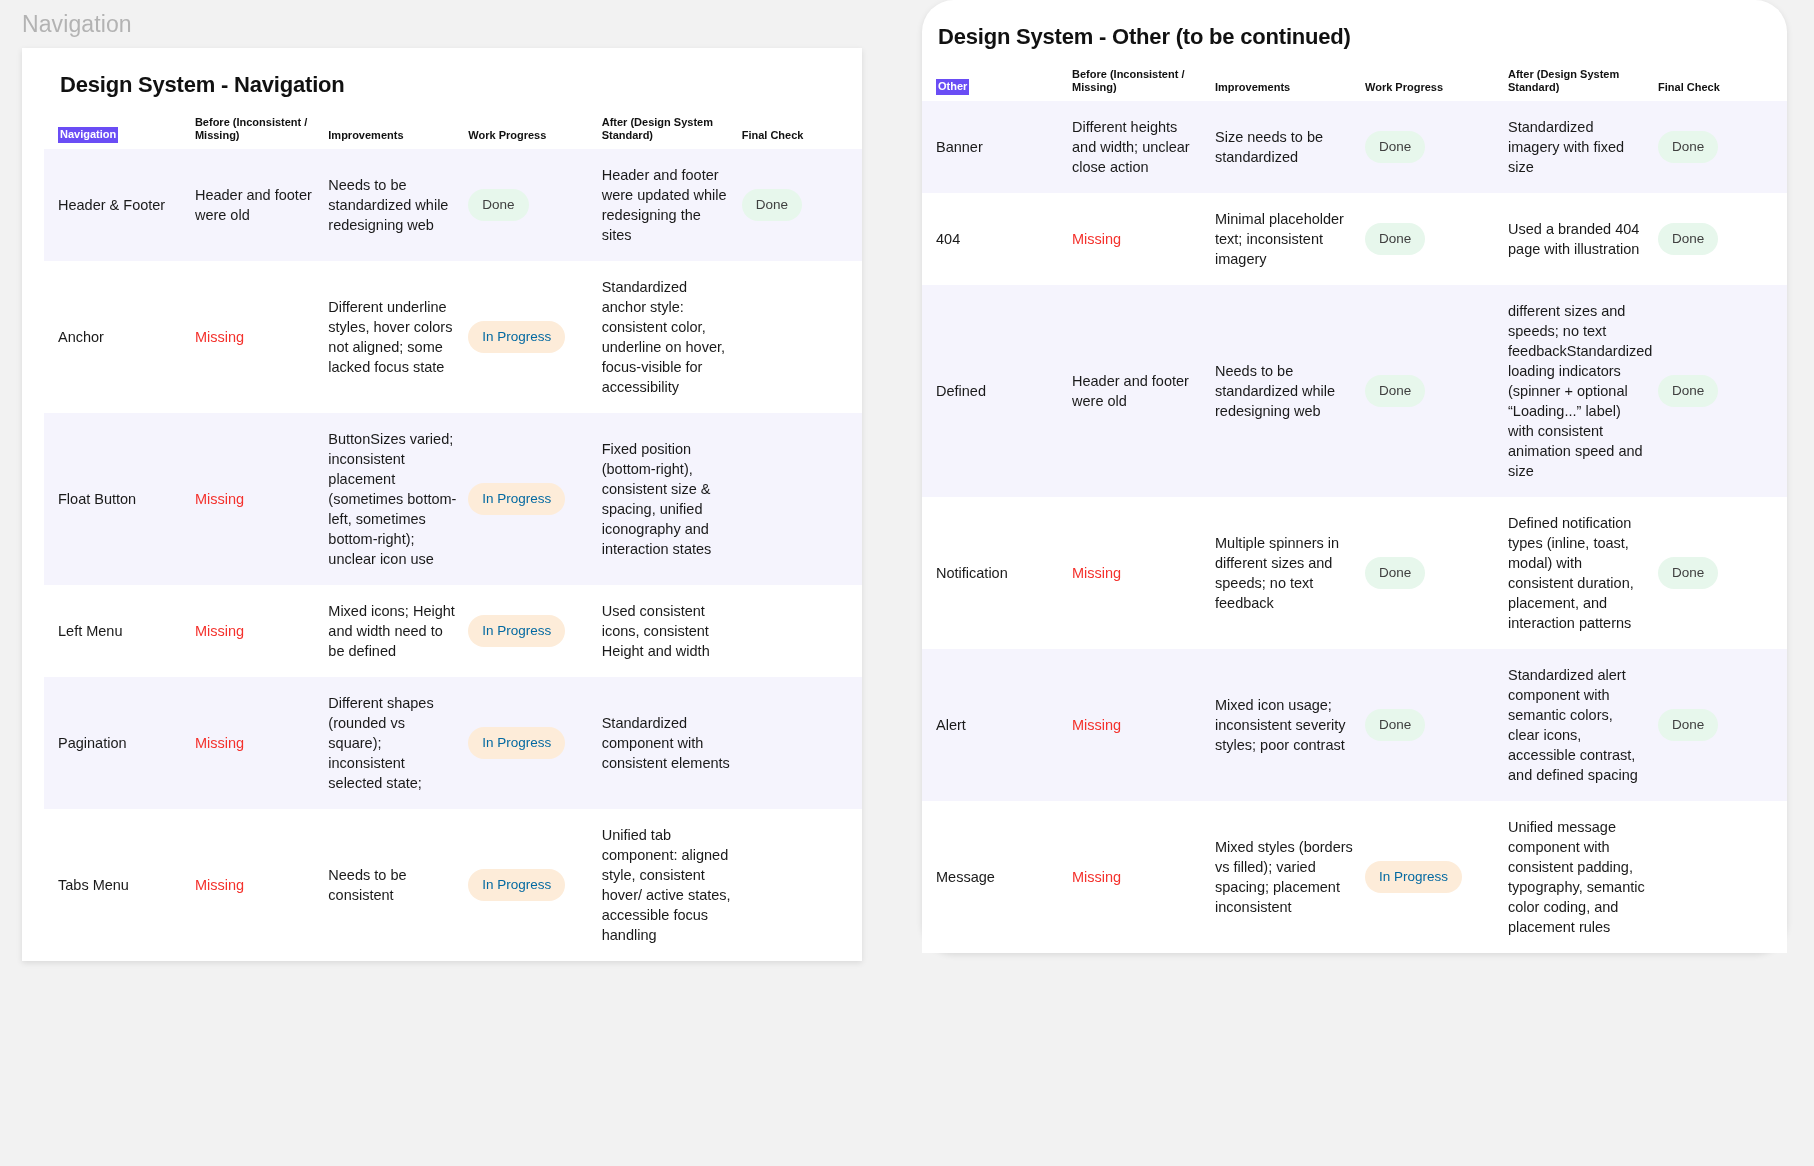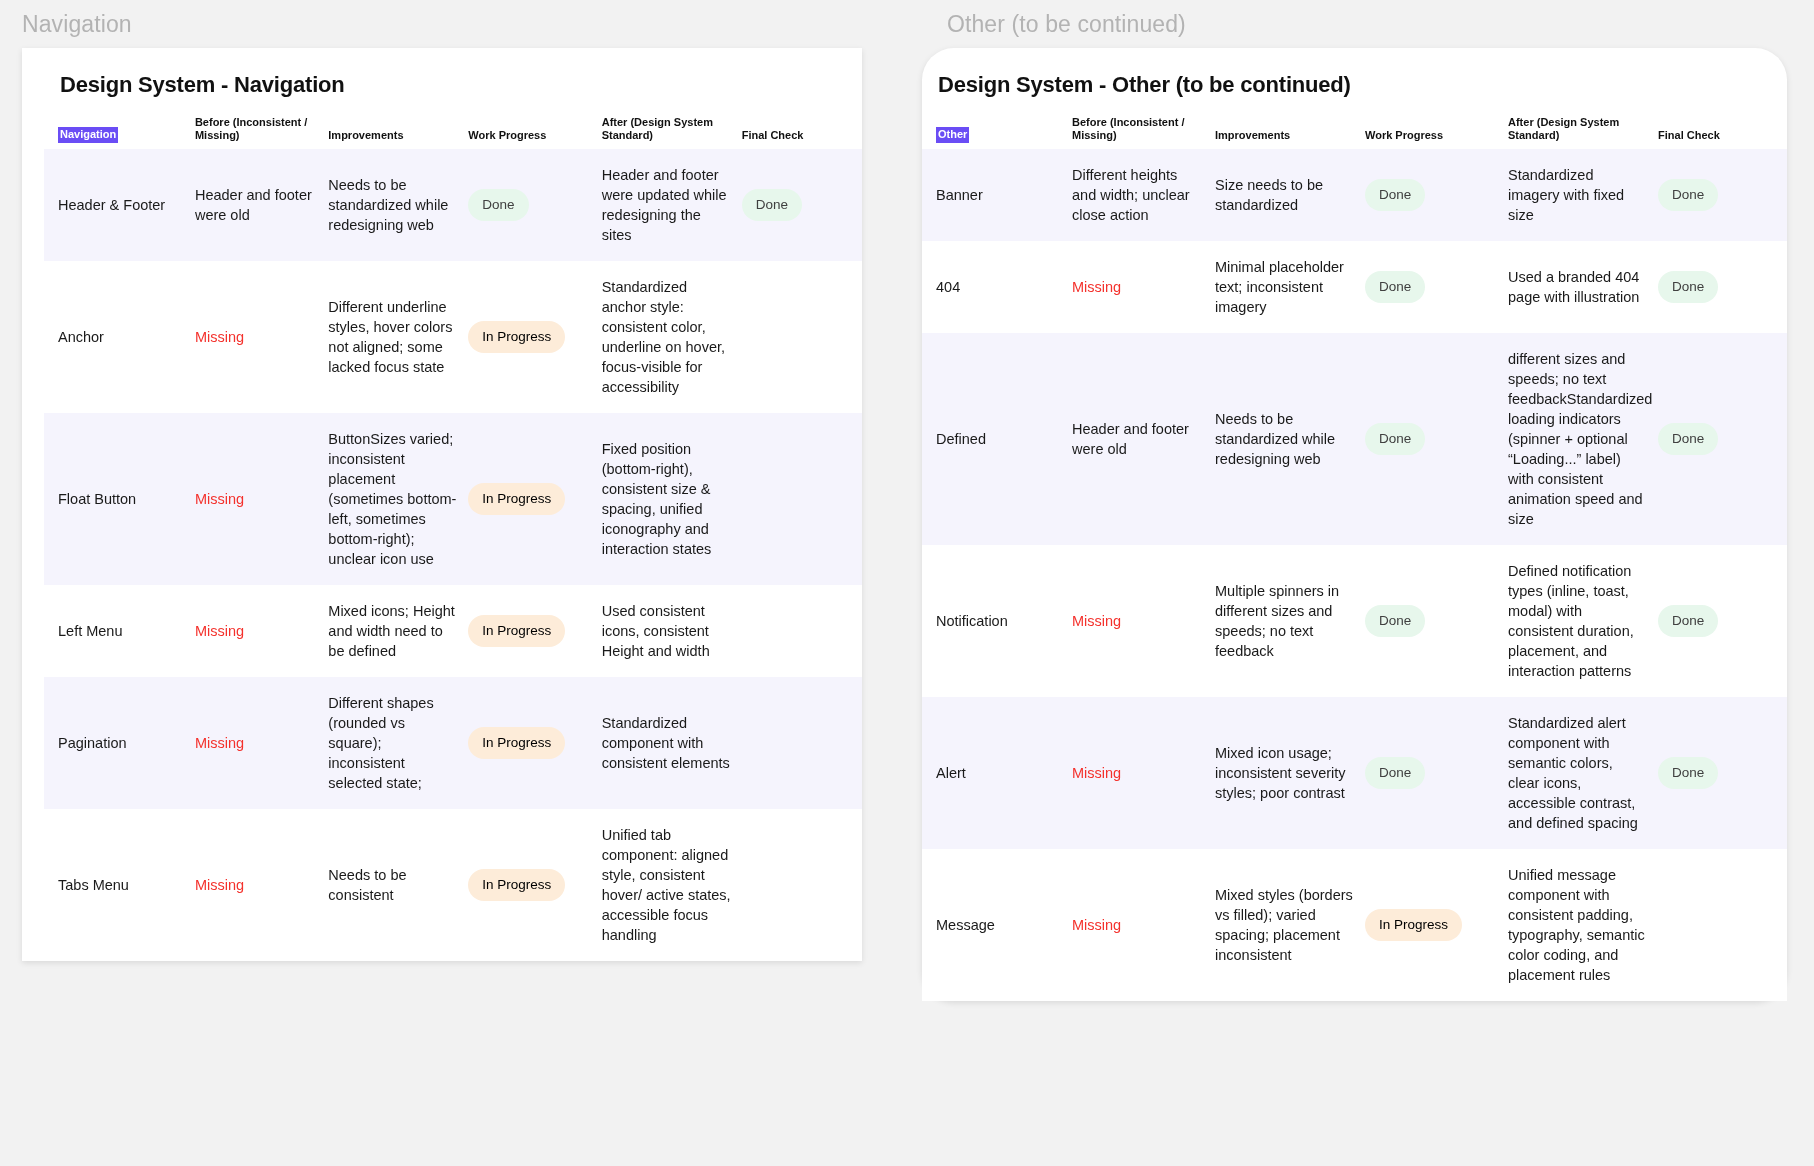--- a/index.html
+++ b/index.html
@@ -91,21 +91,21 @@
 
   .badge {
     display: inline-block;
     border-radius: 18px;
     font-size: 13.5px;
     padding: 9px 14px;
     white-space: nowrap;
     line-height: 1;
   }
   .badge-done { background: #e7f7ec; color: #404040; }
-  .badge-prog { background: #fdecd9; color: #000000; }
+  .badge-prog { background: #fdecd9; color: #0369a1; }
 
   
   .ct-left  col.c0 { width: 138px; }
   .ct-left  col.c1 { width: 122px; }
   .ct-left  col.c2 { width: 128px; }
   .ct-left  col.c3 { width: 122px; }
   .ct-left  col.c4 { width: 128px; }
   .ct-left  col.c5 { width: 110px; }
 
   
@@ -194,21 +194,20 @@
               <td><span class="badge badge-prog">In Progress</span></td>
               <td>Unified tab component: aligned style, consistent hover/ active states, accessible focus handling</td>
               <td></td>
             </tr>
           </tbody>
       </table>
     </div>
   </div>
 
   <div class="panel panel-right">
-    <div class="panel-caption">Other (to be continued)</div>
     <div class="card card-right">
       <div class="card-title">Design System - Other (to be continued)</div>
       <table class="grid ct-right">
         <colgroup>
           <col class="c0">
             <col class="c1">
             <col class="c2">
           <col class="c3">
             <col class="c4">
             <col class="c5">

